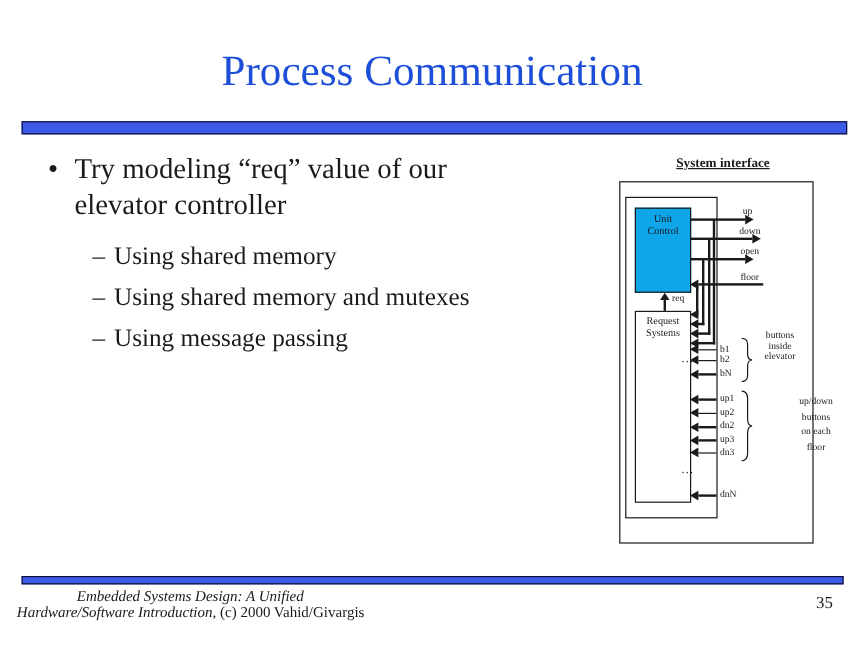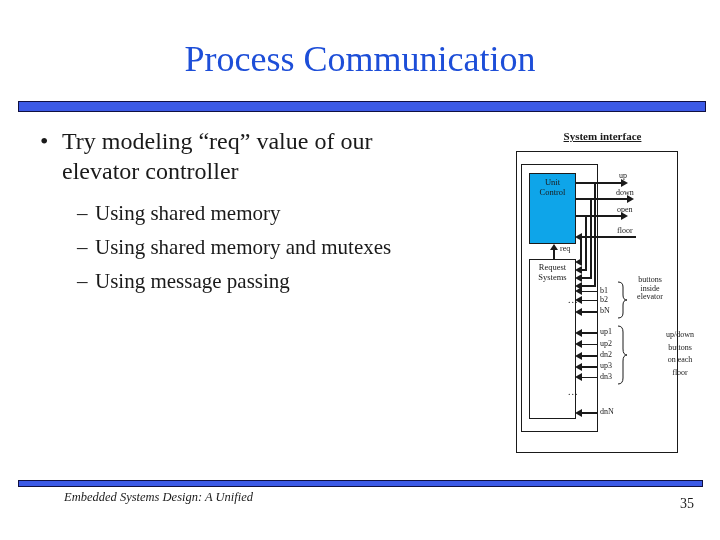--- a/index.html
+++ b/index.html
@@ -183,15 +183,18 @@
     <path d="M1,1 Q6,1 6,7 L6,24 Q6,30 10,30 Q6,30 6,36 L6,53 Q6,59 1,59" fill="none" stroke="#1a1a1a" stroke-width="1"></path>
   </svg>
   <div class="cap" style="left:654px;top:329px;width:52px;line-height:12.5px;">
     <div>up/down</div>
     <div>buttons</div>
     <div>on each</div>
     <div>floor</div>
   </div>
 
   <div class="footer-line1">Embedded Systems Design: A Unified</div>
+  <div class="footer-line2">
+    <span class="it">Hardware/Software Introduction,</span><span> (c) 2000 Vahid/Givargis</span>
+  </div>
   <div class="page-number">35</div>
 
 </div>
 
 </body></html>

